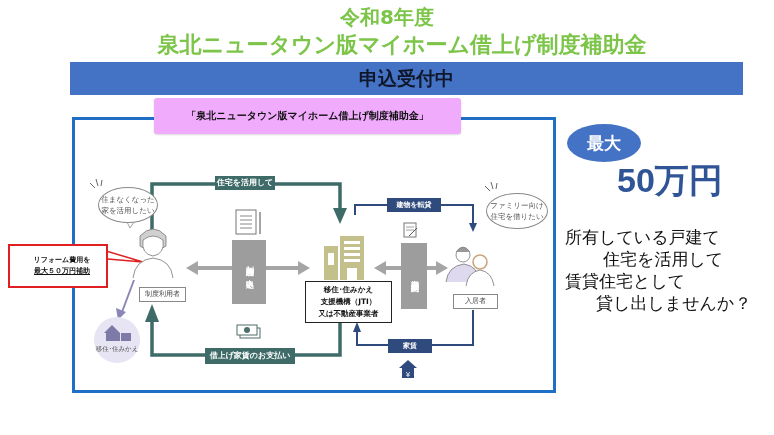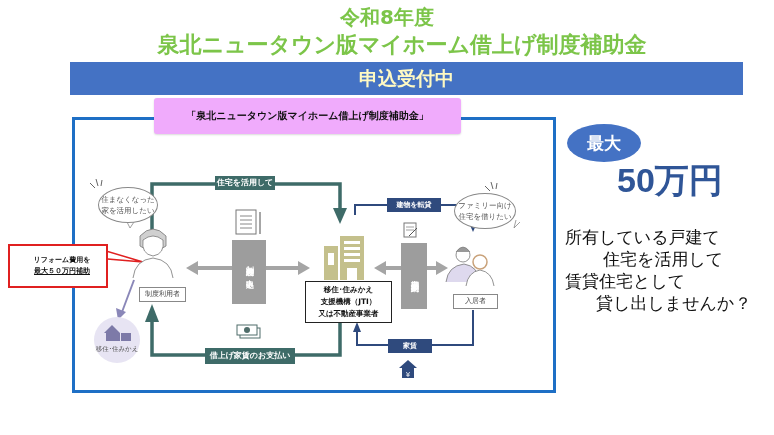--- a/index.html
+++ b/index.html
@@ -8,21 +8,21 @@
     font-family: "DejaVu Sans", "Liberation Sans", sans-serif;
   }
   .abs { position: absolute; }
   .title-line {
     left: 0; width: 774px; text-align: center; color: #7cc549; font-weight: bold;
   }
   #title1 { top: 4px; font-size: 20px; line-height: 26px; }
   #title2 { top: 30px; font-size: 22px; line-height: 30px; left: 62px; width: 680px; }
   #banner {
     left: 70px; top: 62px; width: 673px; height: 33px; background: #4472c4;
-    color: #fef9c3; font-weight: bold; font-size: 19px; line-height: 33px; text-align: center;
+    color: #0f172a; font-weight: bold; font-size: 19px; line-height: 33px; text-align: center;
   }
   #diagram-frame {
     left: 72px; top: 117px; width: 478px; height: 270px; border: 3px solid #1e6fc5; box-sizing: content-box;
   }
   #diagram-title {
     left: 154px; top: 98px; width: 307px; height: 36px; background: #f0abfc; border-radius: 3px;
     color: #111; font-weight: bold; font-size: 10px; line-height: 36px; text-align: center;
     box-shadow: 0 1px 2px rgba(0,0,0,0.15);
   }
   #diagram-svg { left: 0; top: 0; }
@@ -196,21 +196,21 @@
 <div id="agency-box" class="abs">
   <span>移住･住みかえ</span>
   <span>支援機構（JTI）</span>
   <span>又は不動産事業者</span>
 </div>
 
 <div class="abs bubble" style="left:98px;top:187px;width:58px;height:34px;flex-direction:column;">
   <span>住まなくなった</span>
   <span>家を活用したい</span>
 </div>
-<div class="abs bubble" style="left:454px;top:193px;width:60px;height:34px;flex-direction:column;">
+<div class="abs bubble" style="left:486px;top:193px;width:60px;height:34px;flex-direction:column;">
   <span>ファミリー向け</span>
   <span>住宅を借りたい</span>
 </div>
 
 <div id="callout" class="abs">
   <span>リフォーム費用を</span>
   <span style="text-decoration: underline;">最大５０万円補助</span>
 </div>
 
 <div id="max-ellipse" class="abs">最大</div>

